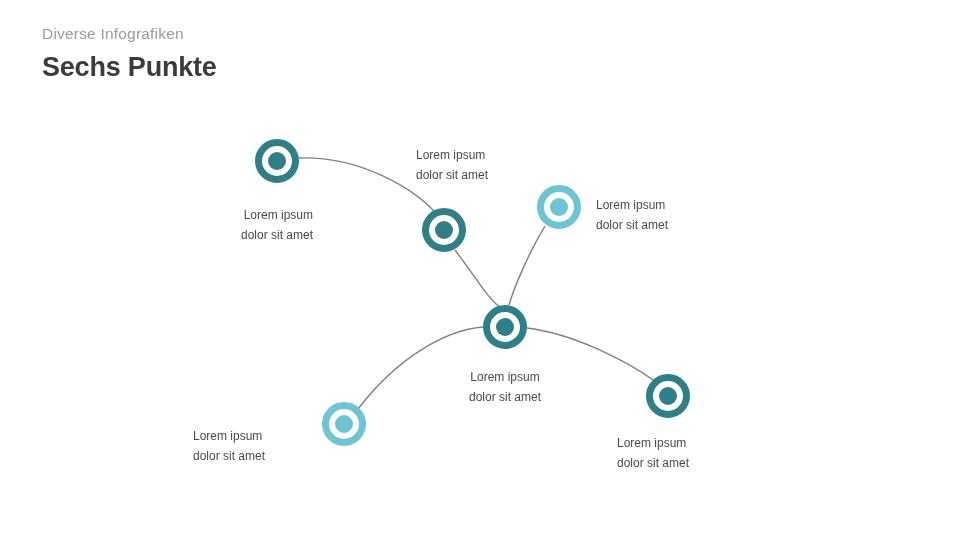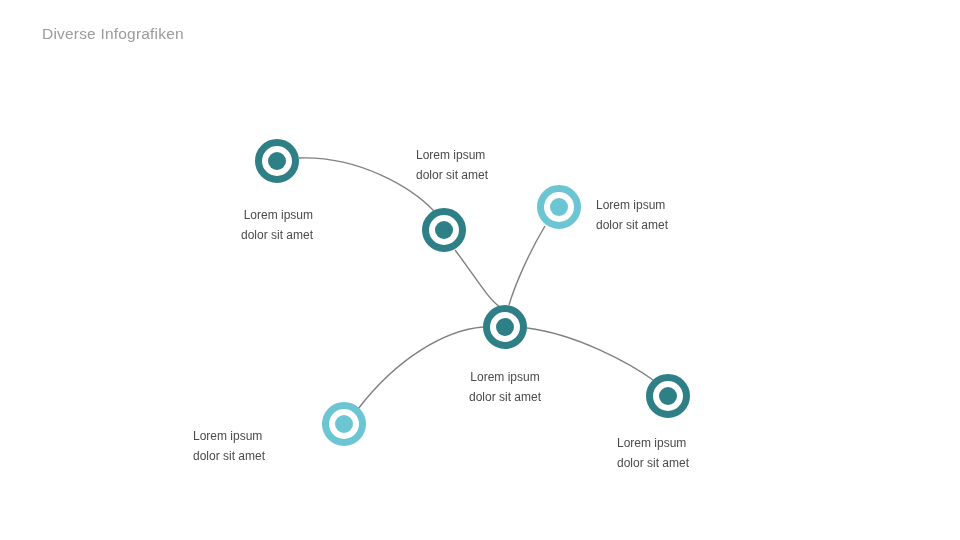--- a/index.html
+++ b/index.html
@@ -91,20 +91,21 @@
   .label.center-align { text-align: center; }
   .label.right-align  { text-align: right; }
 </style>
 </head>
 <body>
 
 <div id="slide">
 
   <div class="kicker">Diverse Infografiken</div>
 
+  <div class="title">Sechs Punkte</div>
 
   <div id="diagram">
 
     <svg id="connectors" viewBox="0 0 960 540">
 
       <path d="M 299 158 C 360 156, 412 188, 434 211" fill="none" stroke="#808080" stroke-width="1.4"></path>
       <path d="M 455 250 C 474 275, 489 300, 499 306" fill="none" stroke="#808080" stroke-width="1.4"></path>
 
       <path d="M 545 226 C 527 256, 514 288, 509 305" fill="none" stroke="#808080" stroke-width="1.4"></path>
 

